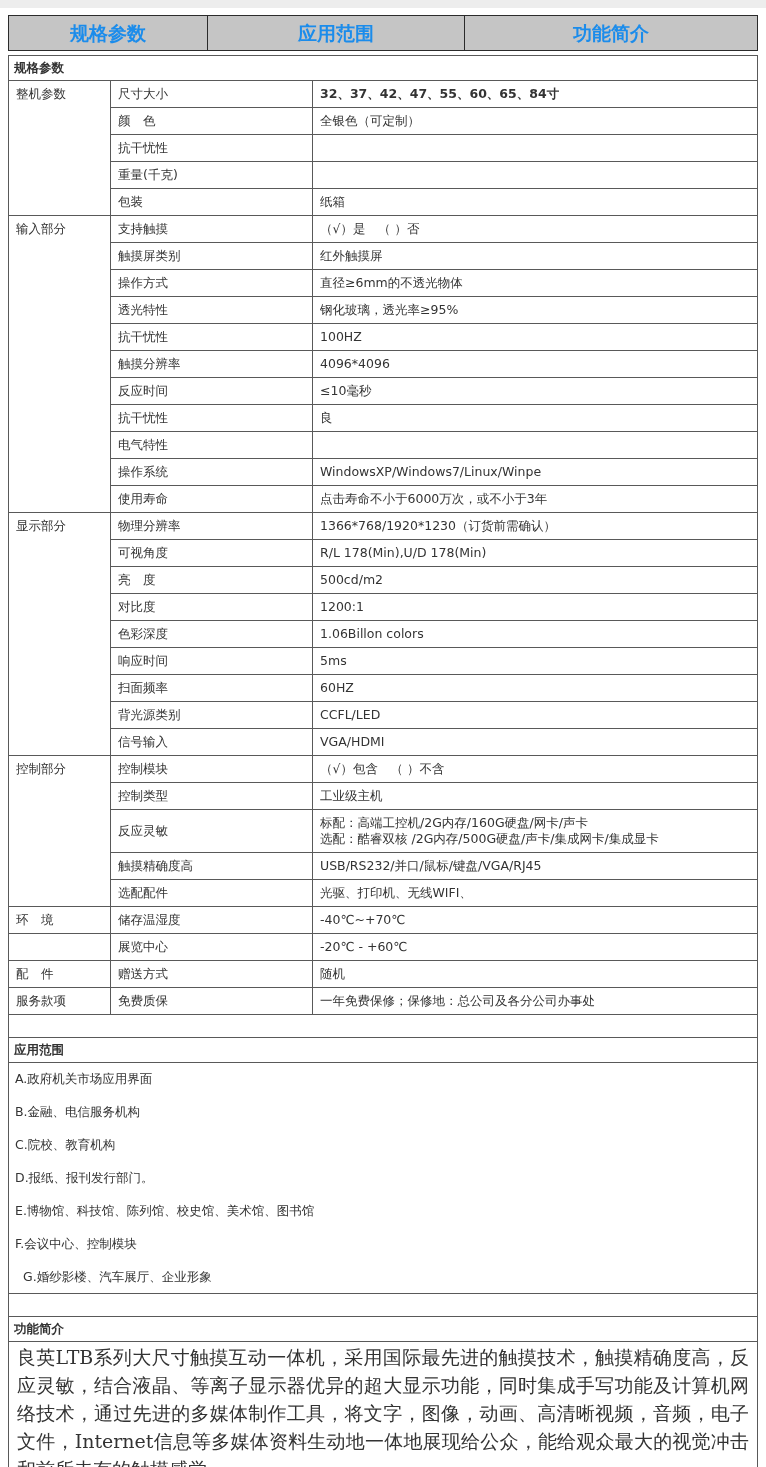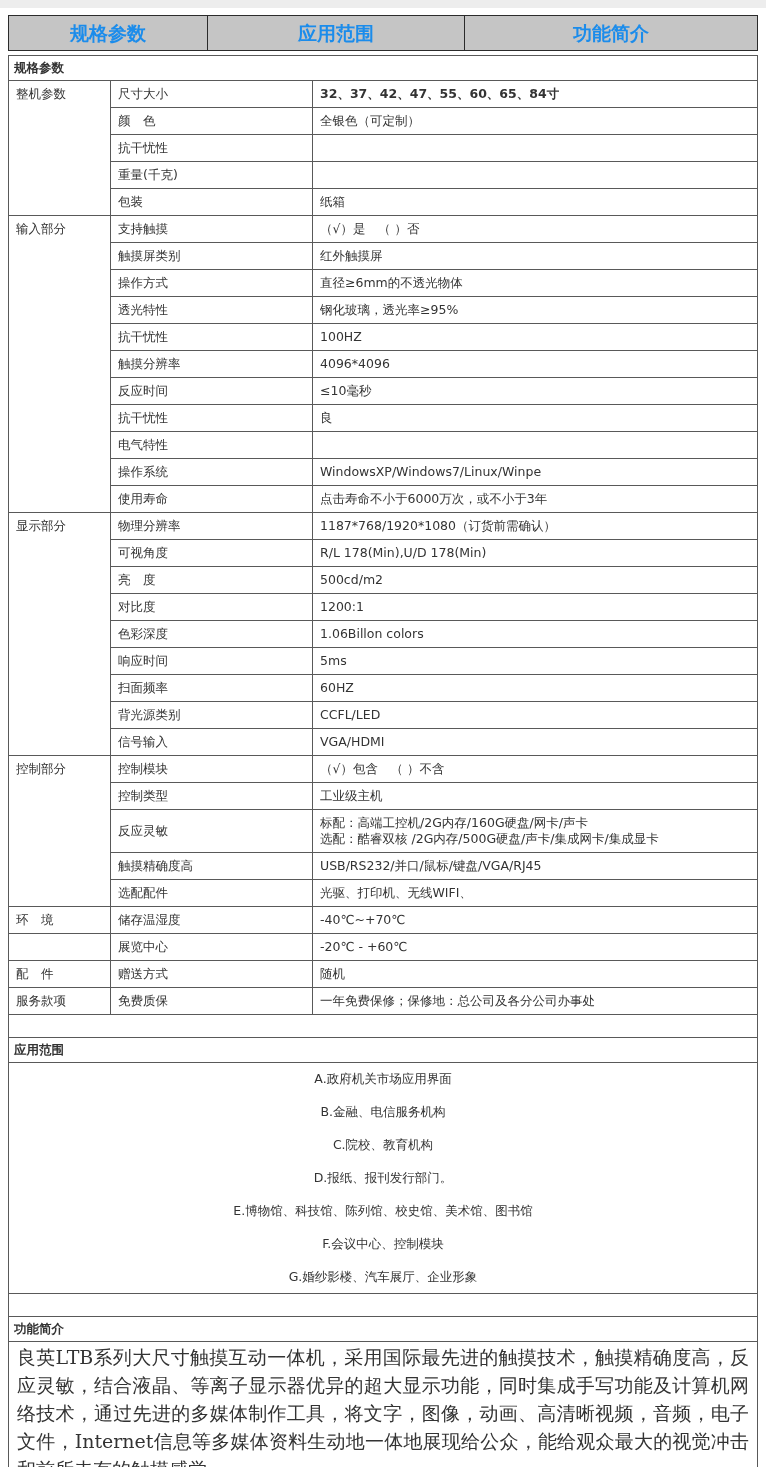--- a/index.html
+++ b/index.html
@@ -52,23 +52,23 @@
   tr.section-header td{
     font-weight:bold;
     padding:4px 5px;
   }
   td.group-cell{
     vertical-align:top;
   }
   td.value-cell{white-space:pre-line;}
   td.value-bold{font-weight:bold;}
   tr.spacer td{height:22px;padding:0;}
-  td.apps-cell{padding:8px 6px 4px;text-align:center;}
+  td.apps-cell{padding:8px 6px 4px;}
   td.apps-cell p{margin:0 0 17px;line-height:16px;}
-  td.apps-cell p:last-child{margin-bottom:4px;}
+  td.apps-cell p:last-child{margin-bottom:4px;margin-left:8px;}
   td.func-cell{
     font-family:"DejaVu Serif","Liberation Serif",serif;
     font-size:19px;
     line-height:28px;
     padding:1px 8px 3px;
     text-align:justify;
   }
 </style>
 </head>
 <body>
@@ -153,21 +153,21 @@
           <td class="label-cell">操作系统</td>
           <td class="value-cell">WindowsXP/Windows7/Linux/Winpe</td>
         </tr>
         <tr class="spec-row">
           <td class="label-cell">使用寿命</td>
           <td class="value-cell">点击寿命不小于6000万次，或不小于3年</td>
         </tr>
         <tr class="spec-row">
           <td class="group-cell" rowspan="9">显示部分</td>
           <td class="label-cell">物理分辨率</td>
-          <td class="value-cell">1187*768/1920*1080（订货前需确认）</td>
+          <td class="value-cell">1366*768/1920*1230（订货前需确认）</td>
         </tr>
         <tr class="spec-row">
           <td class="label-cell">可视角度</td>
           <td class="value-cell">R/L 178(Min),U/D 178(Min)</td>
         </tr>
         <tr class="spec-row">
           <td class="label-cell">亮　度</td>
           <td class="value-cell">500cd/m2</td>
         </tr>
         <tr class="spec-row">

